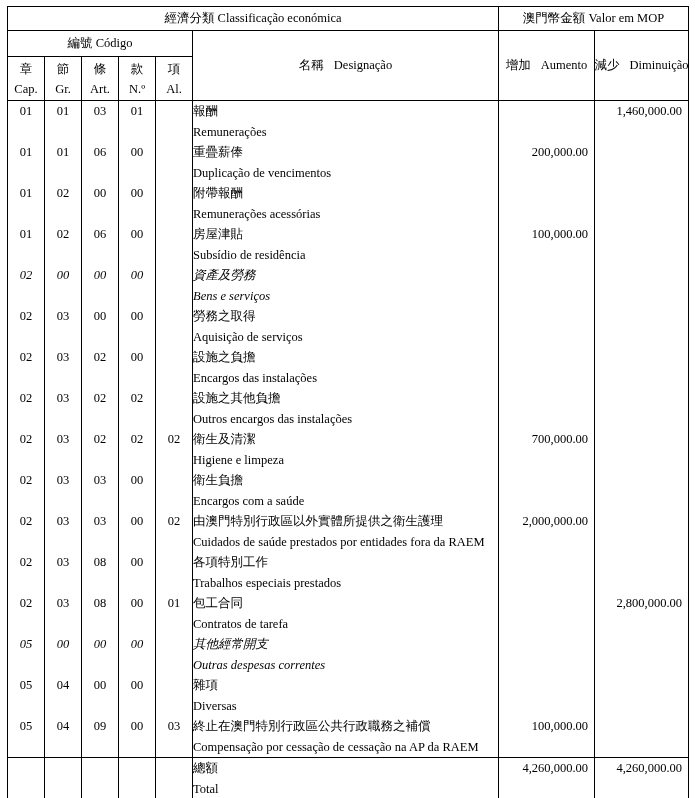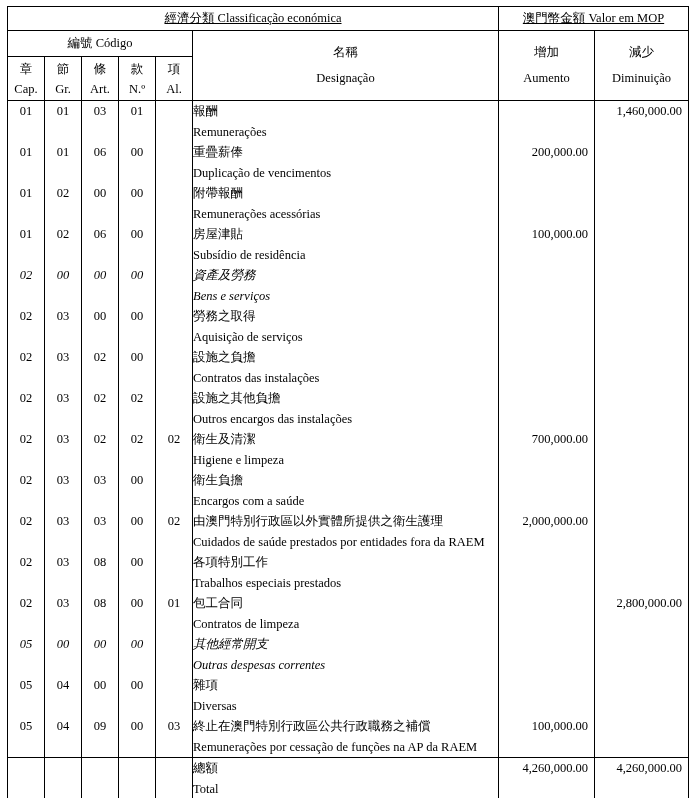--- a/index.html
+++ b/index.html
@@ -12,25 +12,25 @@
   .page { padding: 6px 7px; }
   table {
     border-collapse: collapse;
     table-layout: fixed;
     width: 681px;
     font-size: 12.5px;
     border: 1.5px solid #000;
   }
   th, td { border: 1px solid #000; padding: 0; font-weight: normal; }
   thead th { text-align: center; vertical-align: middle; }
-  .h-r1 th { height: 24px; text-decoration: underline; }
+  .h-r1 th { height: 24px; }
   .h-r2 .code-group { height: 26px; }
   .h-r3 th { height: 44px; vertical-align: middle; }
   .hdr-stack {
-    display: flex; flex-direction: column; justify-content: center;
+    display: flex; flex-direction: row; justify-content: center;
     align-items: center; gap: 10px; height: 66px;
   }
   .hline { line-height: 1.25; white-space: nowrap; }
   .h-r3 .hline { height: 20px; line-height: 20px; }
   tbody td { border-top: 0; border-bottom: 0; vertical-align: top; }
   .line { height: 20.5px; line-height: 20.5px; white-space: nowrap; overflow: hidden; }
   td.code { text-align: center; }
   td.desig { padding-left: 0; }
   td.amt { text-align: right; padding-right: 6px; margin-left: 6px; }
   tr.italic { font-style: italic; }
@@ -276,21 +276,21 @@
             <div class="line">02</div>
           </td>
     <td class="code">
             <div class="line">00</div>
           </td>
     <td class="code">
             <div class="line"></div>
           </td>
     <td class="desig">
       <div class="line">設施之負擔</div>
-      <div class="line">Contratos das instalações</div>
+      <div class="line">Encargos das instalações</div>
     </td>
     <td class="amt">
             <div class="line"></div>
           </td>
     <td class="amt">
             <div class="line"></div>
           </td>
   </tr>
         <tr>
     <td class="code">
@@ -438,21 +438,21 @@
             <div class="line">08</div>
           </td>
     <td class="code">
             <div class="line">00</div>
           </td>
     <td class="code">
             <div class="line">01</div>
           </td>
     <td class="desig">
       <div class="line">包工合同</div>
-      <div class="line">Contratos de limpeza</div>
+      <div class="line">Contratos de tarefa</div>
     </td>
     <td class="amt">
             <div class="line"></div>
           </td>
     <td class="amt">
             <div class="line">2,800,000.00</div>
           </td>
   </tr>
         <tr class="italic">
     <td class="code">
@@ -519,21 +519,21 @@
             <div class="line">09</div>
           </td>
     <td class="code">
             <div class="line">00</div>
           </td>
     <td class="code">
             <div class="line">03</div>
           </td>
     <td class="desig">
       <div class="line">終止在澳門特別行政區公共行政職務之補償</div>
-      <div class="line">Remunerações por cessação de funções na AP da RAEM</div>
+      <div class="line">Compensação por cessação de cessação na AP da RAEM</div>
     </td>
     <td class="amt">
             <div class="line">100,000.00</div>
           </td>
     <td class="amt">
             <div class="line"></div>
           </td>
   </tr>
       </tbody>
     <tfoot>

